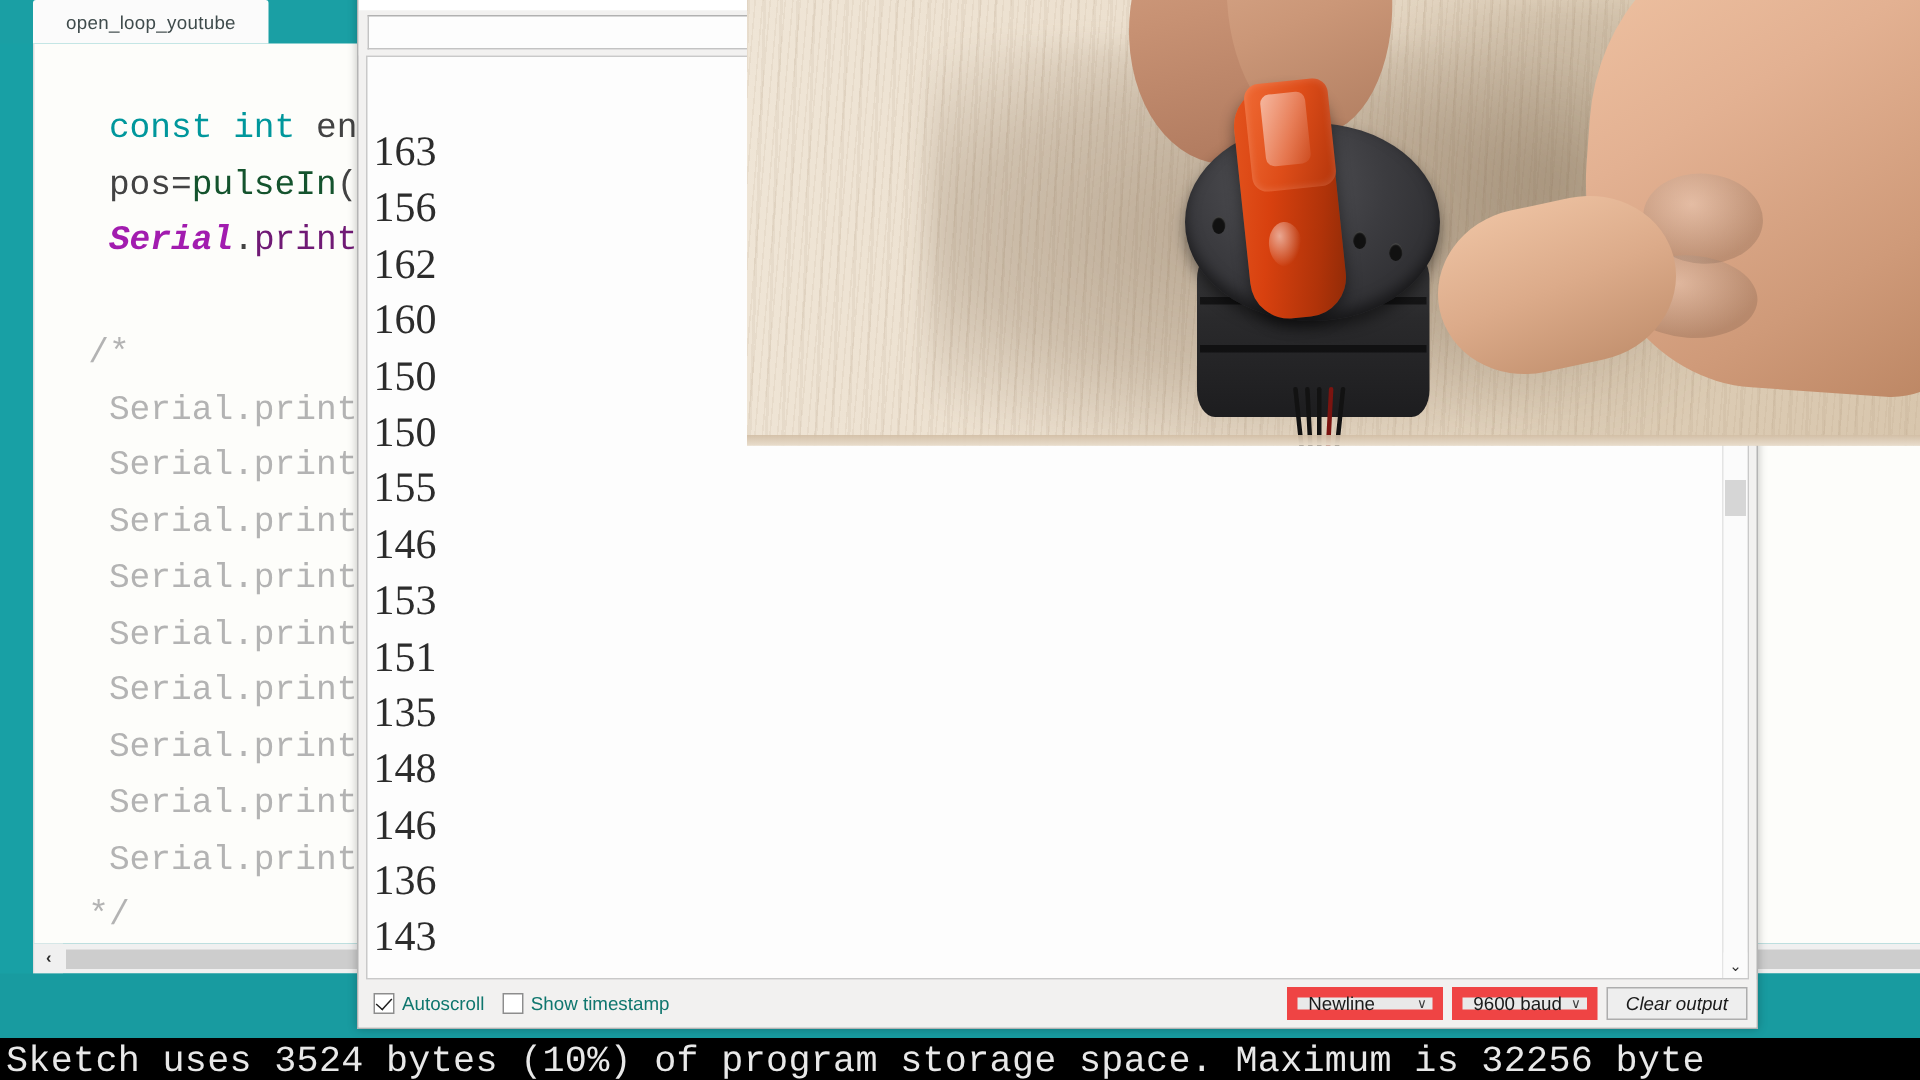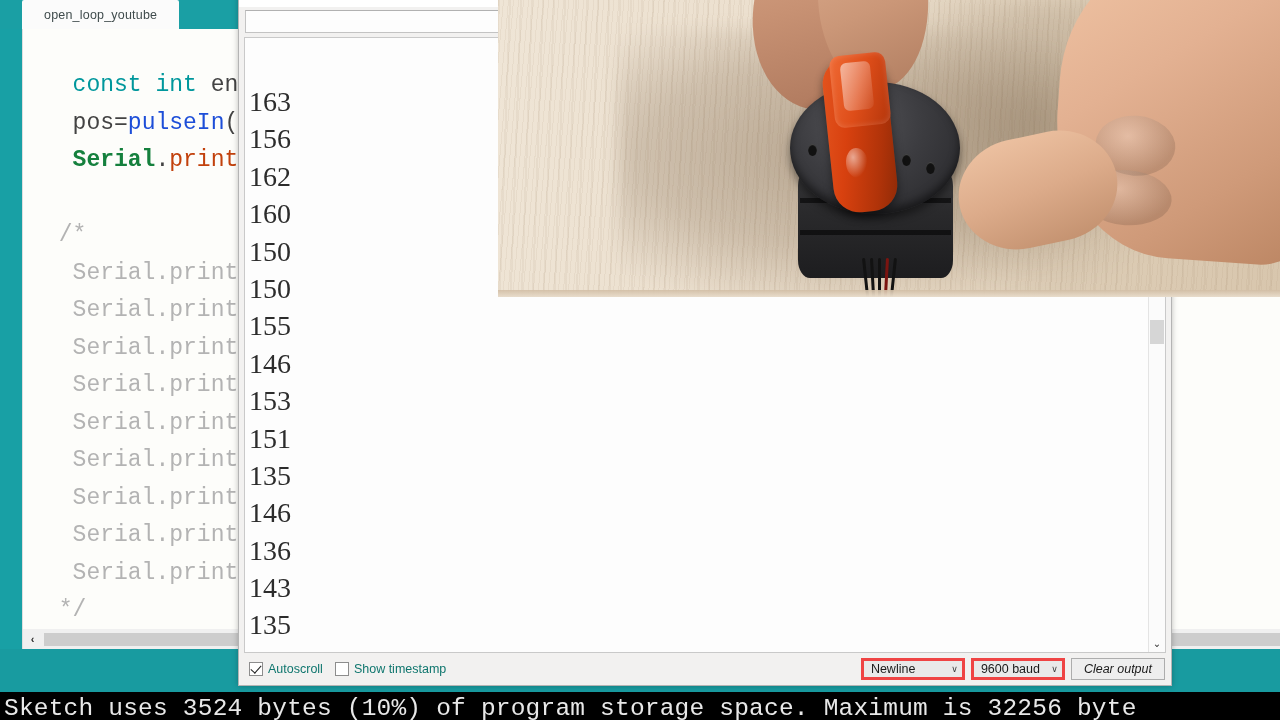--- a/index.html
+++ b/index.html
@@ -43,23 +43,23 @@
   .code {
     position: absolute; left: 0; top: 0;
     padding: 38px 0 0 22px;
     font-family: "Liberation Mono", "DejaVu Sans Mono", monospace;
     font-size: 23px;
     line-height: 37.5px;
     white-space: pre;
   }
   .code .ln { display: block; height: 37.5px; }
   .kw   { color: #00979c; }
-  .fn   { color: #1d4ed8; }
-  .lib  { color: #15803d; font-weight: bold; }
-  .mth  { color: #c2410c; }
+  .fn   { color: #14532d; }
+  .lib  { color: #a21caf; font-weight: bold; font-style: italic; }
+  .mth  { color: #701a75; }
   .plain{ color: #434343; }
   .cmt  { color: #b3b3b3; }
 
   
   .hscroll {
     position: absolute; left: 22px; top: 629px;
     width: 1258px; height: 20px;
     background: #f0f0f0;
     border-left: 1px solid #dedede;
     display: flex; align-items: center;
@@ -174,21 +174,21 @@
   .chk.checked::after {
     content: ""; position: absolute;
     left: 3px; top: 0px; width: 5px; height: 9px;
     border: solid #1f1f1f; border-width: 0 1.6px 1.6px 0;
     transform: rotate(42deg);
   }
   .chk-label { font-size: 12.5px; color: #0f766e; white-space: nowrap; }
   .spacer { flex: 1 1 auto; }
   .combo {
     height: 22px; min-width: 104px;
-    background: #e9e9e9; border: 3px solid #ef4444;
+    background: #e9e9e9; border: 7px solid #ef4444;
     display: flex; align-items: center;
     padding: 0 4px 0 7px;
     font-size: 12.5px; color: #1a1a1a;
     justify-content: space-between; gap: 6px;
   }
   .combo .caret { font-size: 9px; color: #3d3d3d; }
   .btn {
     height: 22px; padding: 0 12px;
     background: #eeeeee; border: 1px solid #adadad;
     display: flex; align-items: center;
@@ -364,20 +364,21 @@
           <span class="row">156</span>
           <span class="row">162</span>
           <span class="row">160</span>
           <span class="row">150</span>
           <span class="row">150</span>
           <span class="row">155</span>
           <span class="row">146</span>
           <span class="row">153</span>
           <span class="row">151</span>
           <span class="row">135</span>
+          <span class="row">148</span>
           <span class="row">146</span>
           <span class="row">136</span>
           <span class="row">143</span>
           <span class="row">135</span>
         </div>
       <div class="vscroll">
         <div class="vscroll-thumb"></div>
         <div class="vscroll-arrow">⌄</div>
       </div>
     </div>

